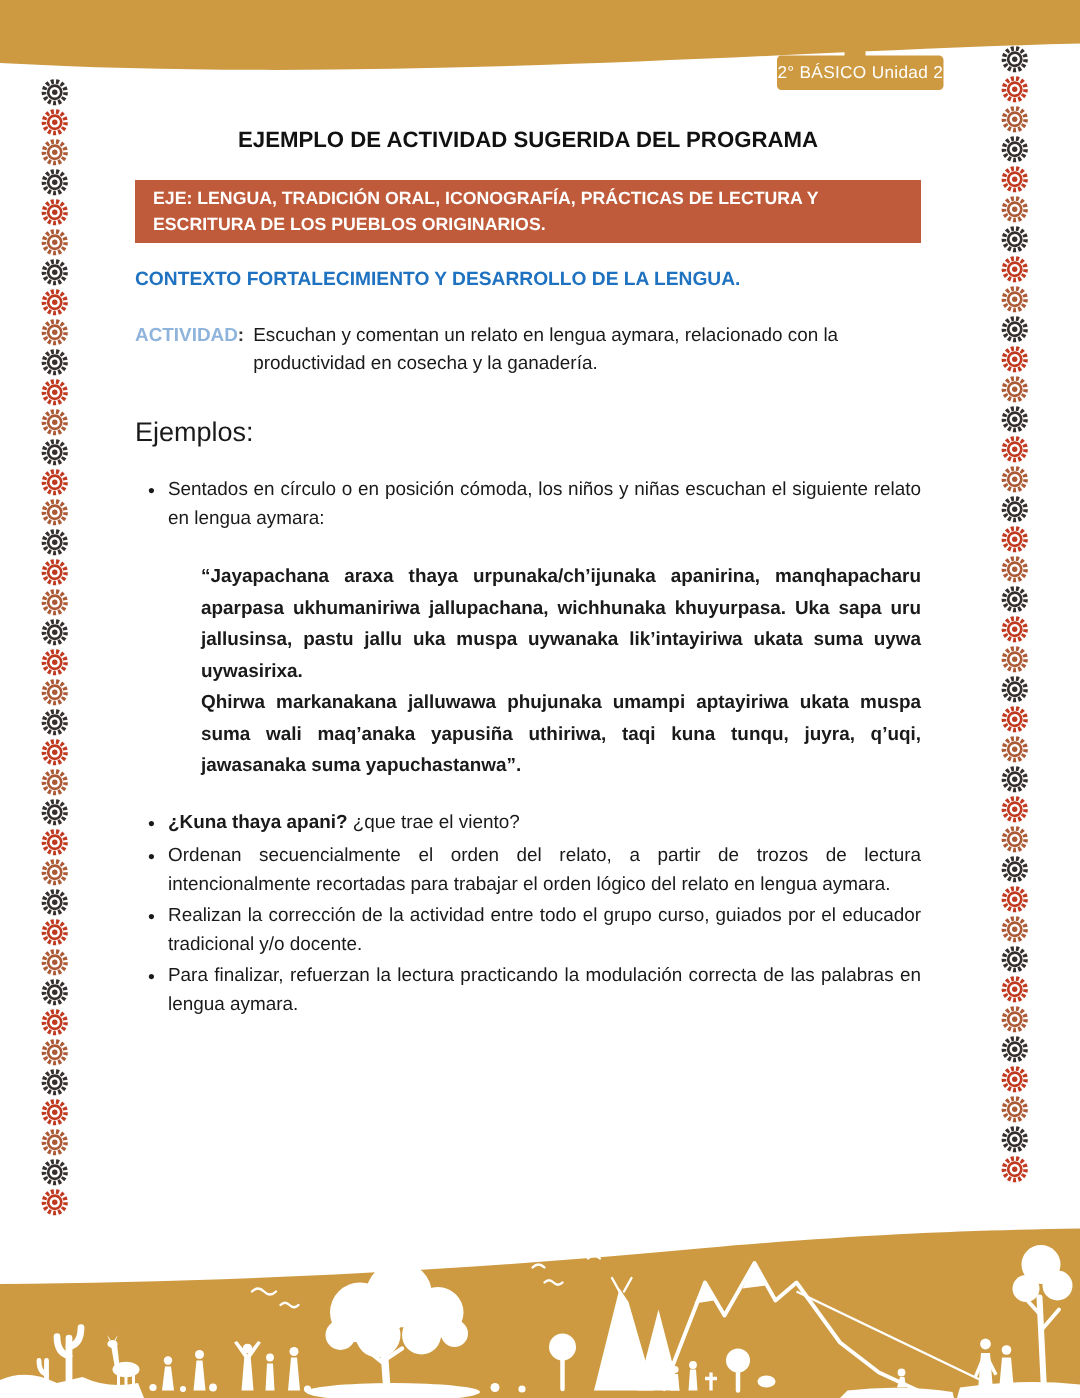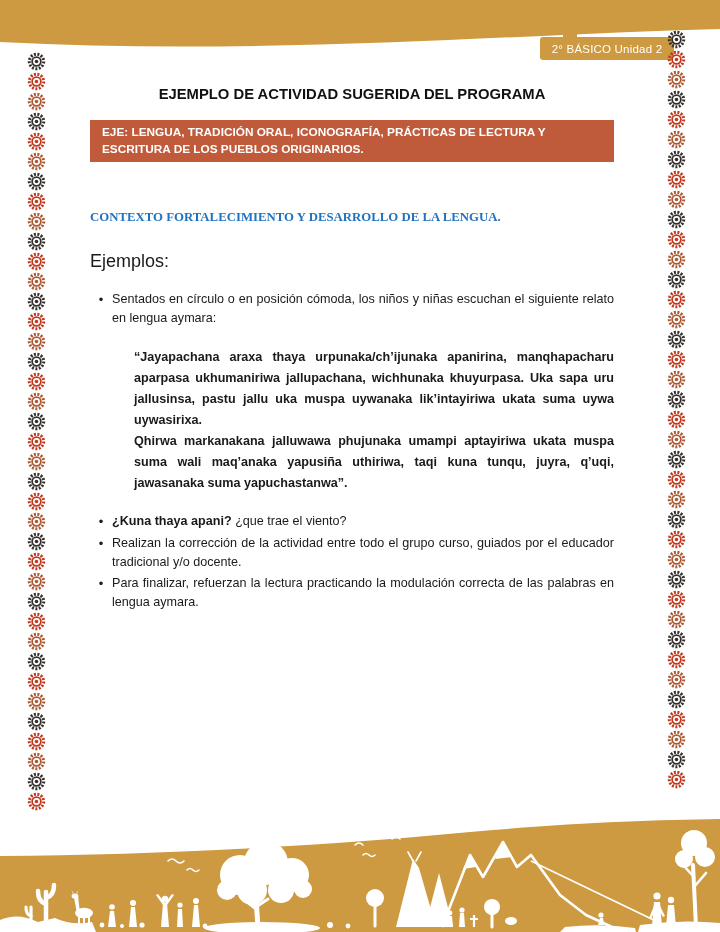--- a/index.html
+++ b/index.html
@@ -6,37 +6,37 @@
   body{
     width:720px;height:932px;position:relative;overflow:hidden;
     background:#ffffff;font-family:"Liberation Sans",sans-serif;color:#1a1a1a;
   }
   :root{
     --gold:#cd9a41;--banner:#bf5b3b;--blue:#1f72c0;--lightblue:#8fb4dc;
   }
   
   .header-svg{position:absolute;top:0;left:0;}
   .badge{
-    position:absolute;left:540px;top:37px;width:134px;height:23px;
+    position:absolute;left:518px;top:37px;width:111px;height:23px;
     background:var(--gold);border-radius:3px;color:#fff;font-size:11.5px;
     display:flex;align-items:center;justify-content:center;letter-spacing:.2px;
   }
   .badge-stem{position:absolute;left:563px;top:24px;width:14px;height:16px;background:var(--gold);}
   
   .chain{position:absolute;display:flex;flex-direction:column;gap:1px;}
   .chain-left{left:27px;top:52px;}
   .chain-right{left:667px;top:30px;}
   
   .content{position:absolute;left:90px;top:0;width:524px;}
   .page-title{margin-top:86px;text-align:center;font-weight:bold;font-size:14.8px;color:#111;}
   .eje-banner{
     margin-top:18px;background:var(--banner);color:#fff;font-weight:bold;
     font-size:11.8px;line-height:17px;padding:4px 12px;
   }
-  .context-heading{margin-top:48px;color:var(--blue);font-weight:bold;font-size:12.8px;font-family:Liberation Serif, serif;}
+  .context-heading{margin-top:16px;color:var(--blue);font-weight:bold;font-size:12.8px;}
   .activity-row{margin-top:21px;display:flex;font-size:12.6px;line-height:19px;}
   .activity-label{color:var(--lightblue);font-weight:bold;white-space:nowrap;}
   .activity-colon{color:#333;font-weight:bold;margin-right:6px;}
   .activity-text{flex:1;}
   .examples-label{margin-top:26px;font-size:18px;}
   .bullet-list{margin-top:18px;}
   .li{display:flex;font-size:12.6px;line-height:19px;margin-bottom:2px;}
   .dot{width:22px;min-width:22px;text-align:center;}
   .dot::before{content:"•";font-size:13px;}
   .li-text{flex:1;text-align:justify;}
@@ -442,20 +442,25 @@
     </svg>
   </div>
 
 <div class="content">
   <div class="page-title">EJEMPLO DE ACTIVIDAD SUGERIDA DEL PROGRAMA</div>
 
   <div class="eje-banner">EJE: LENGUA, TRADICIÓN ORAL, ICONOGRAFÍA, PRÁCTICAS DE LECTURA Y ESCRITURA DE LOS PUEBLOS ORIGINARIOS.</div>
 
   <div class="context-heading">CONTEXTO FORTALECIMIENTO Y DESARROLLO DE LA LENGUA.</div>
 
+  <div class="activity-row">
+    <span class="activity-label">ACTIVIDAD</span>
+      <span class="activity-colon">:</span>
+    <span class="activity-text">Escuchan y comentan un relato en lengua aymara, relacionado con la productividad en cosecha y la ganadería.</span>
+  </div>
 
   <div class="examples-label">Ejemplos:</div>
 
   <div class="bullet-list">
 
     <div class="li">
       <span class="dot"></span>
       <div class="li-text">
         <span>Sentados en círculo o en posición cómoda, los niños y niñas escuchan el siguiente relato en lengua aymara:</span>
         <div class="quote">
@@ -465,20 +470,24 @@
       </div>
     </div>
 
     <div class="li">
       <span class="dot"></span>
       <div class="li-text">
         <div class="q-line"><b>¿Kuna thaya apani?</b><span> ¿que trae el viento?</span></div>
       </div>
     </div>
 
+    <div class="li">
+      <span class="dot"></span>
+      <div class="li-text">Ordenan secuencialmente el orden del relato, a partir de trozos de lectura intencionalmente recortadas para trabajar el orden lógico del relato en lengua aymara.</div>
+    </div>
 
     <div class="li">
       <span class="dot"></span>
       <div class="li-text">Realizan la corrección de la actividad entre todo el grupo curso, guiados por el educador tradicional y/o docente.</div>
     </div>
 
     <div class="li">
       <span class="dot"></span>
       <div class="li-text">Para finalizar, refuerzan la lectura practicando la modulación correcta de las palabras en lengua aymara.</div>
     </div>

